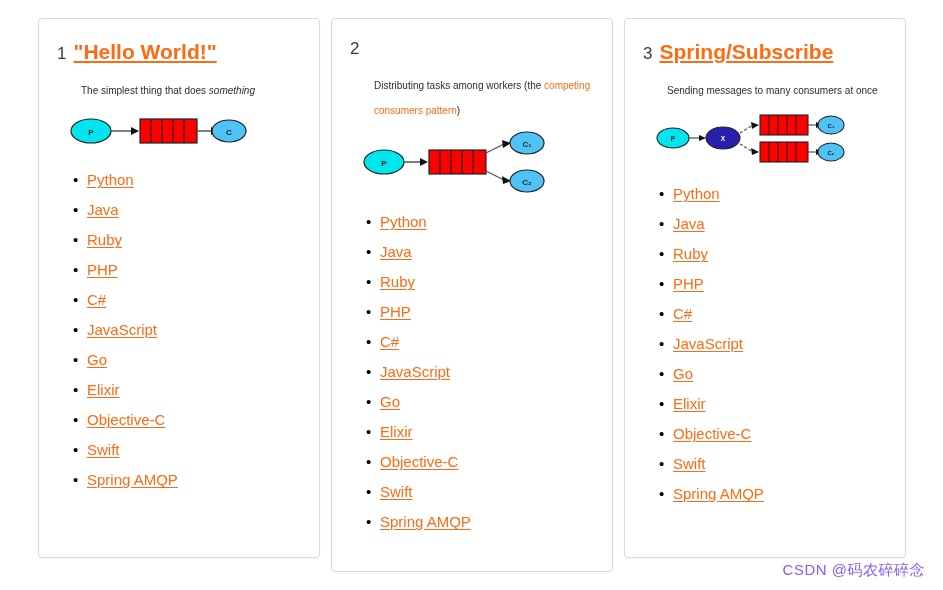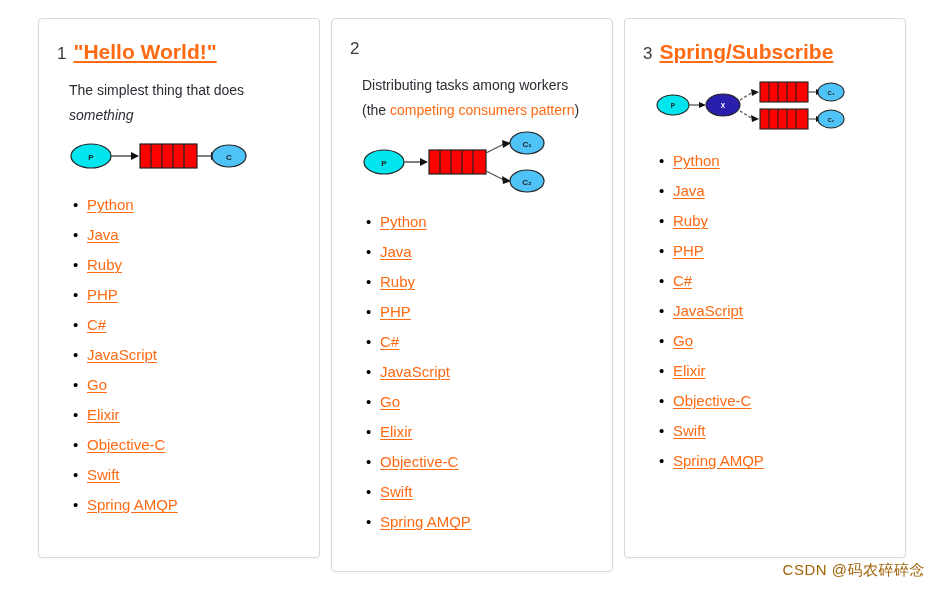--- a/index.html
+++ b/index.html
@@ -57,22 +57,22 @@
     text-underline-offset: 2px;
     font-size: 21px;
     cursor: pointer;
   }
 
   .card-body {
     padding-left: 12px;
   }
 
   .card-desc {
-    margin: 0 0 8px 0;
-    font-size: 14px;
+    margin: 0 0 8px 12px;
+    font-size: 10px;
     line-height: 25px;
     color: #2b2b33;
   }
   .card-desc .em-italic { font-style: italic; }
   .inline-link {
     color: #ff6a13;
     text-underline-offset: 2px;
     cursor: pointer;
   }
 
@@ -103,21 +103,21 @@
     text-decoration: underline;
     text-underline-offset: 2px;
     cursor: pointer;
     font-size: 15px;
   }
 
   .watermark {
     position: absolute;
     right: 18px;
     bottom: 10px;
-    color: #a16207;
+    color: #8b5cf6;
     font-size: 15px;
     letter-spacing: 0.5px;
     user-select: none;
     white-space: nowrap;
   }
 </style>
 </head>
 <body>
 
 <div class="tutorials-row">
@@ -216,20 +216,21 @@
       </ul>
     </div>
   </div>
 
   <div class="card card-3">
     <h2 class="card-heading">
       <span class="card-number">3</span>
       <a class="card-title-link">Spring/Subscribe</a>
     </h2>
     <div class="card-body">
+      <p class="card-desc">Sending messages to many consumers at once</p>
 
       <div class="diagram-wrap">
         <svg width="190" height="54" viewBox="0 0 190 54">
           <ellipse cx="18" cy="27" rx="16" ry="10" fill="#00e5ee" stroke="#222" stroke-width="1.1"></ellipse>
           <text x="18" y="30" text-anchor="middle" font-size="6.5" font-weight="bold" fill="#222" font-family="'Liberation Sans', sans-serif">P</text>
           <line x1="34" y1="27" x2="44" y2="27" stroke="#555" stroke-width="1.3"></line>
           <polygon points="44,24 51,27 44,30" fill="#111"></polygon>
           <ellipse cx="68" cy="27" rx="17" ry="11" fill="#2a1fad" stroke="#222" stroke-width="1.1"></ellipse>
           <text x="68" y="30" text-anchor="middle" font-size="6.5" font-weight="bold" fill="#ffffff" font-family="'Liberation Sans', sans-serif">X</text>
           <line x1="85" y1="22" x2="98" y2="14" stroke="#555" stroke-width="1.2" stroke-dasharray="3,2"></line>

